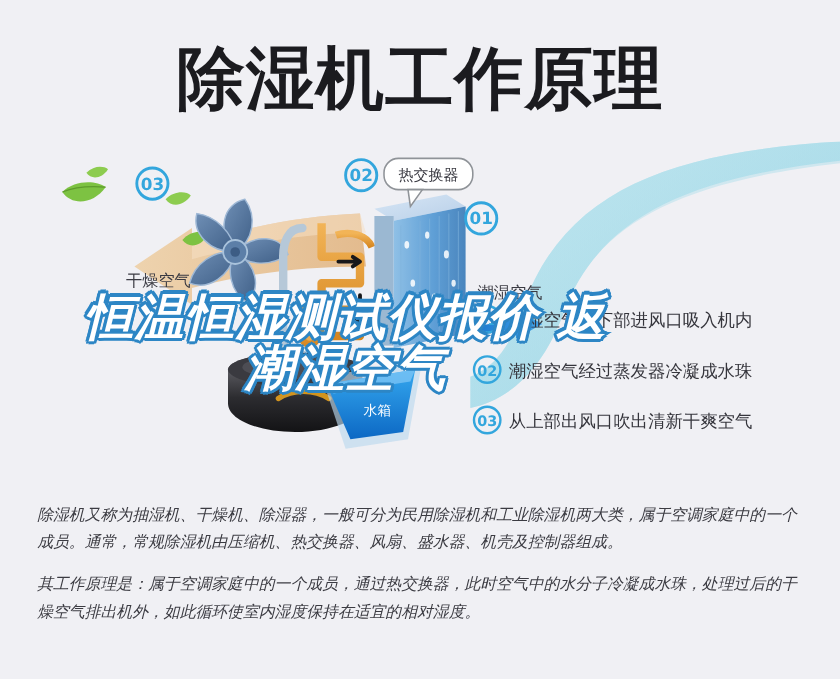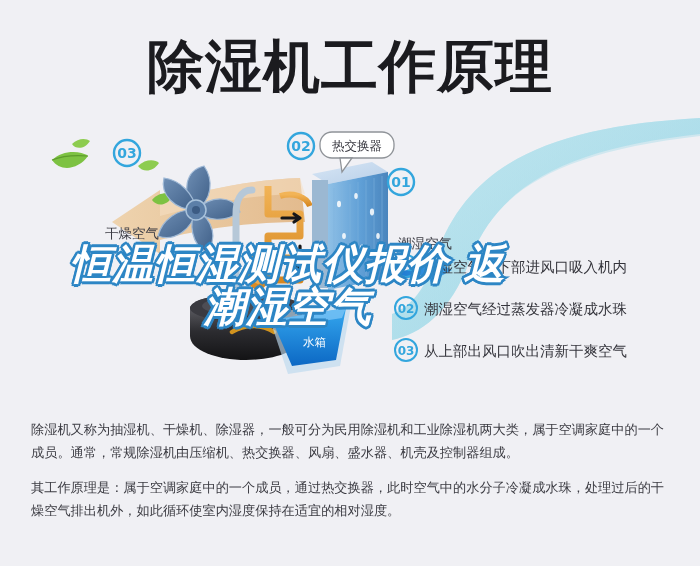--- a/index.html
+++ b/index.html
@@ -50,20 +50,21 @@
 
   
   .body-text {
     position: absolute;
     left: 31px;
     top: 418px;
     width: 640px;
     color: #3b3b42;
     font-size: 13.2px;
     line-height: 23px;
+    font-style: italic;
   }
   .body-text p {
     margin: 0 0 12px 0;
   }
   .body-text p:last-child { margin-bottom: 0; }
 
   
   .overlay {
     position: absolute;
     left: 0;

